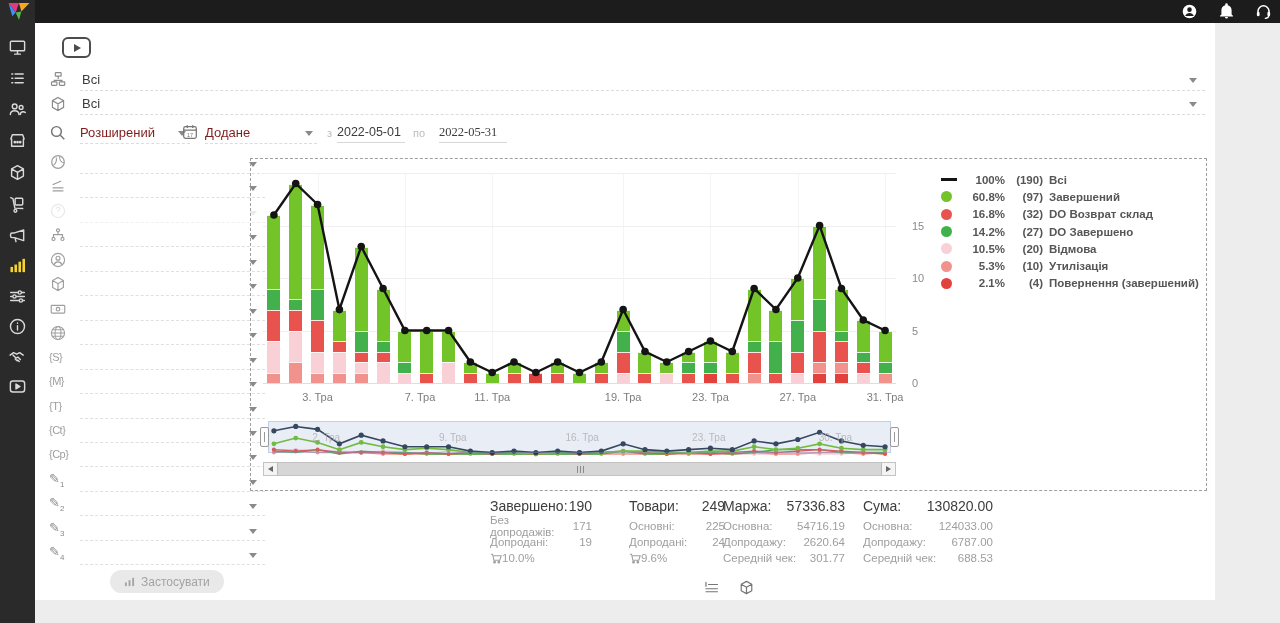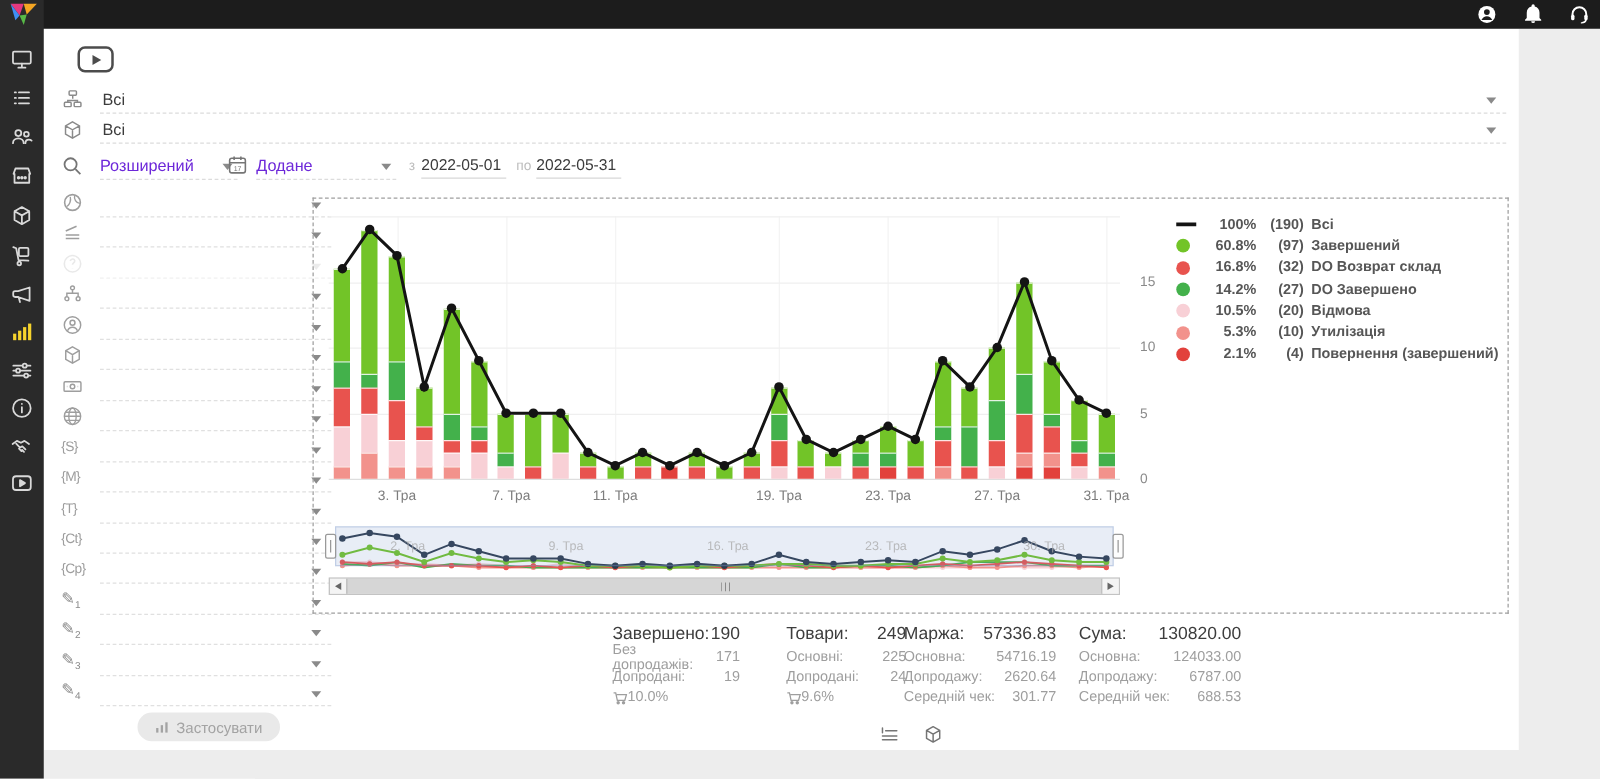--- a/index.html
+++ b/index.html
@@ -16,21 +16,21 @@
   .side-item.active svg{fill:#f6d32d;stroke:none}
   .main{position:absolute;left:35px;top:23px;width:1180px;height:577px;background:#fff}
   .video-btn{position:absolute;left:27px;top:14px;width:29px;height:21px;border:2px solid #4c4c4c;border-radius:6px;display:flex;align-items:center;justify-content:center;cursor:pointer}
   .play-tri{width:0;height:0;border-top:4px solid transparent;border-bottom:4px solid transparent;border-left:7px solid #4c4c4c;margin-left:2px}
   .row-icon{position:absolute;left:14px;width:18px;height:18px}
   .row-icon svg{width:18px;height:18px;display:block}
   .scope-row{position:absolute;left:0;width:1180px;height:24px}
   .scope-field{position:absolute;left:45px;right:10px;top:0;height:23px;border-bottom:1px dashed #dcdcdc;font-size:13px;color:#3c3c3c;padding:4px 0 0 2px;cursor:pointer}
   .caret{position:absolute;width:0;height:0;border-left:4px solid transparent;border-right:4px solid transparent;border-top:5px solid #8a8a8a}
   .filter-bar{position:absolute;left:0;top:97px;width:760px;height:28px}
-  .mini-select{position:absolute;top:2px;height:22px;border-bottom:1px dashed #dcdcdc;font-size:13px;color:#6d28d9;padding-top:3px;cursor:pointer}
+  .mini-select{position:absolute;top:2px;height:22px;border-bottom:1px dashed #dcdcdc;font-size:13px;color:#7f1d1d;padding-top:3px;cursor:pointer}
   .dim-label{position:absolute;top:7px;font-size:11px;color:#bdbdbd}
   .date-input{position:absolute;top:2px;height:21px;width:68px;border:none;border-bottom:1px solid #d7d7d7;font-family:inherit;font-size:12.5px;color:#3c3c3c;background:transparent;outline:none}
   .side-filter-row{position:absolute;left:0;width:240px;height:24px}
   .sf-field{position:absolute;left:45px;width:185px;top:2px;height:20px;border-bottom:1px dashed #e0e0e0;cursor:pointer}
   .badge-glyph{font-size:11px;color:#9e9e9e;letter-spacing:-0.5px}
   .pencil-glyph{font-size:13px;color:#8a8a8a}
   .pencil-glyph sub{font-size:8px}
   .apply-btn{position:absolute;left:75px;top:547px;height:23px;border:none;border-radius:12px;background:#e9e9e9;color:#a3a3a3;font-size:12px;font-family:inherit;padding:0 14px;display:flex;align-items:center;gap:6px;cursor:pointer}
   .chart-panel{position:absolute;left:215px;top:135px;width:957px;height:333px;border:1px dashed #9e9e9e}
   #plot{position:absolute;left:12px;top:14px;width:633px;height:210px}
@@ -217,21 +217,21 @@
         <svg viewBox="0 0 20 20" fill="none" stroke="#757575" stroke-width="1.4">
           <rect x="3" y="4" width="14" height="13" rx="2"></rect>
           <path d="M3 8h14M7 2.5v3M13 2.5v3"></path>
           <text x="10" y="15" font-size="6.2" fill="#757575" stroke="none" text-anchor="middle">17</text>
         </svg>
       </span>
     <div class="mini-select" style="left:170px;width:112px"><span>Додане</span><span class="caret" style="right:4px;top:9px"></span></div>
     <span class="dim-label" style="left:292px">з</span>
     <input class="date-input" style="left: 302px;" value="2022-05-01">
     <span class="dim-label" style="left:378px">по</span>
-    <input class="date-input" style="left: 394px;" value="2022-05-31">
+    <input class="date-input" style="left: 404px; font-family: Liberation Serif, serif;" value="2022-05-31">
   </div>
 
   <div id="side-filters">
       <div class="side-filter-row" style="top: 129px;">
         <span class="row-icon" style="top: 1px;">
           <svg viewBox="0 0 20 20" fill="none" stroke="#9e9e9e" stroke-width="1.4">
             <circle cx="10" cy="10" r="7"></circle>
             <path d="M5.2 13.4c2-1.2 3.8-5.2 2.8-8.4M12 3.6c-1 3 1.2 7 4.6 7.2" stroke-width="1.2"></path>
           </svg>
         </span>
@@ -516,21 +516,21 @@
         <circle cx="491.1206896551724" cy="121.5" r="3.8" fill="#141414"></circle>
         <circle cx="512.948275862069" cy="142.5" r="3.8" fill="#141414"></circle>
         <circle cx="534.7758620689655" cy="111" r="3.8" fill="#141414"></circle>
         <circle cx="556.6034482758621" cy="58.5" r="3.8" fill="#141414"></circle>
         <circle cx="578.4310344827586" cy="121.5" r="3.8" fill="#141414"></circle>
         <circle cx="600.2586206896551" cy="153" r="3.8" fill="#141414"></circle>
         <circle cx="622.0862068965517" cy="163.5" r="3.8" fill="#141414"></circle>
       </svg>
     <div id="xlabels">
         <span class="xlabel" style="left: 54.569px;">3. Тра</span>
-        <span class="xlabel" style="left: 146px; text-align: center;">7. Тра</span>
+        <span class="xlabel" style="left: 157px; text-align: center;">7. Тра</span>
         <span class="xlabel" style="left: 229.19px;">11. Тра</span>
         <span class="xlabel" style="left: 360.155px;">19. Тра</span>
         <span class="xlabel" style="left: 447.466px;">23. Тра</span>
         <span class="xlabel" style="left: 534.776px;">27. Тра</span>
         <span class="xlabel" style="left: 622.086px;">31. Тра</span>
       </div>
     <div id="ylabels">
         <span class="ylabel" style="left: 661px; top: 218px;">0</span>
         <span class="ylabel" style="left: 661px; top: 165.5px;">5</span>
         <span class="ylabel" style="left: 661px; top: 113px;">10</span>

